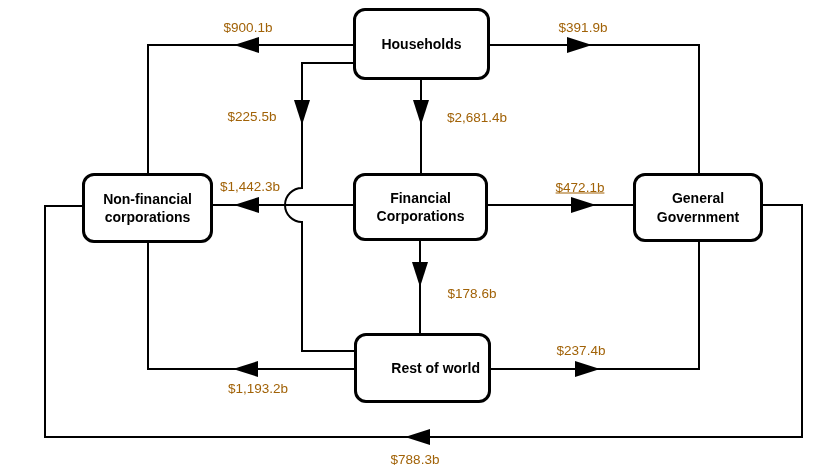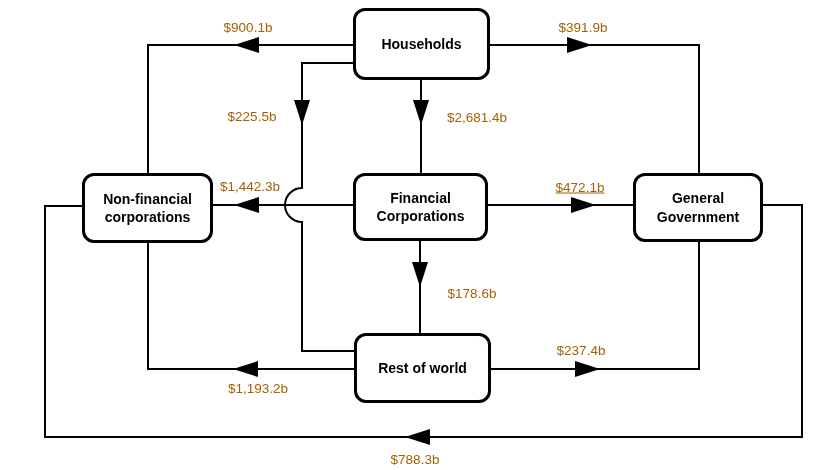--- a/index.html
+++ b/index.html
@@ -104,21 +104,21 @@
   </div>
 
   <div class="node" style="left:633px; top:173px; width:130px; height:69px;">
     <span>General Government</span>
   </div>
 
   <div class="node" style="left:353px; top:173px; width:135px; height:68px;">
     <span>Financial Corporations</span>
   </div>
 
-  <div class="node" style="left:354px; top:333px; width:137px; height:70px;">
+  <div class="node" style="left:354px; top:333px; width:137px; height:70px;justify-content:flex-end;">
     <span>Rest of world</span>
   </div>
 
   <div class="flow-label" style="left:248px; top:27px;">$900.1b</div>
   <div class="flow-label" style="left:583px; top:27px;">$391.9b</div>
   <div class="flow-label" style="left:252px; top:116px;">$225.5b</div>
   <div class="flow-label" style="left:477px; top:117px;text-align:right;">$2,681.4b</div>
   <div class="flow-label" style="left:250px; top:186px;">$1,442.3b</div>
   <div class="flow-label" style="left:580px; top:187px;text-decoration:underline;">$472.1b</div>
   <div class="flow-label" style="left:472px; top:265px;margin-top:28px;">$178.6b</div>

